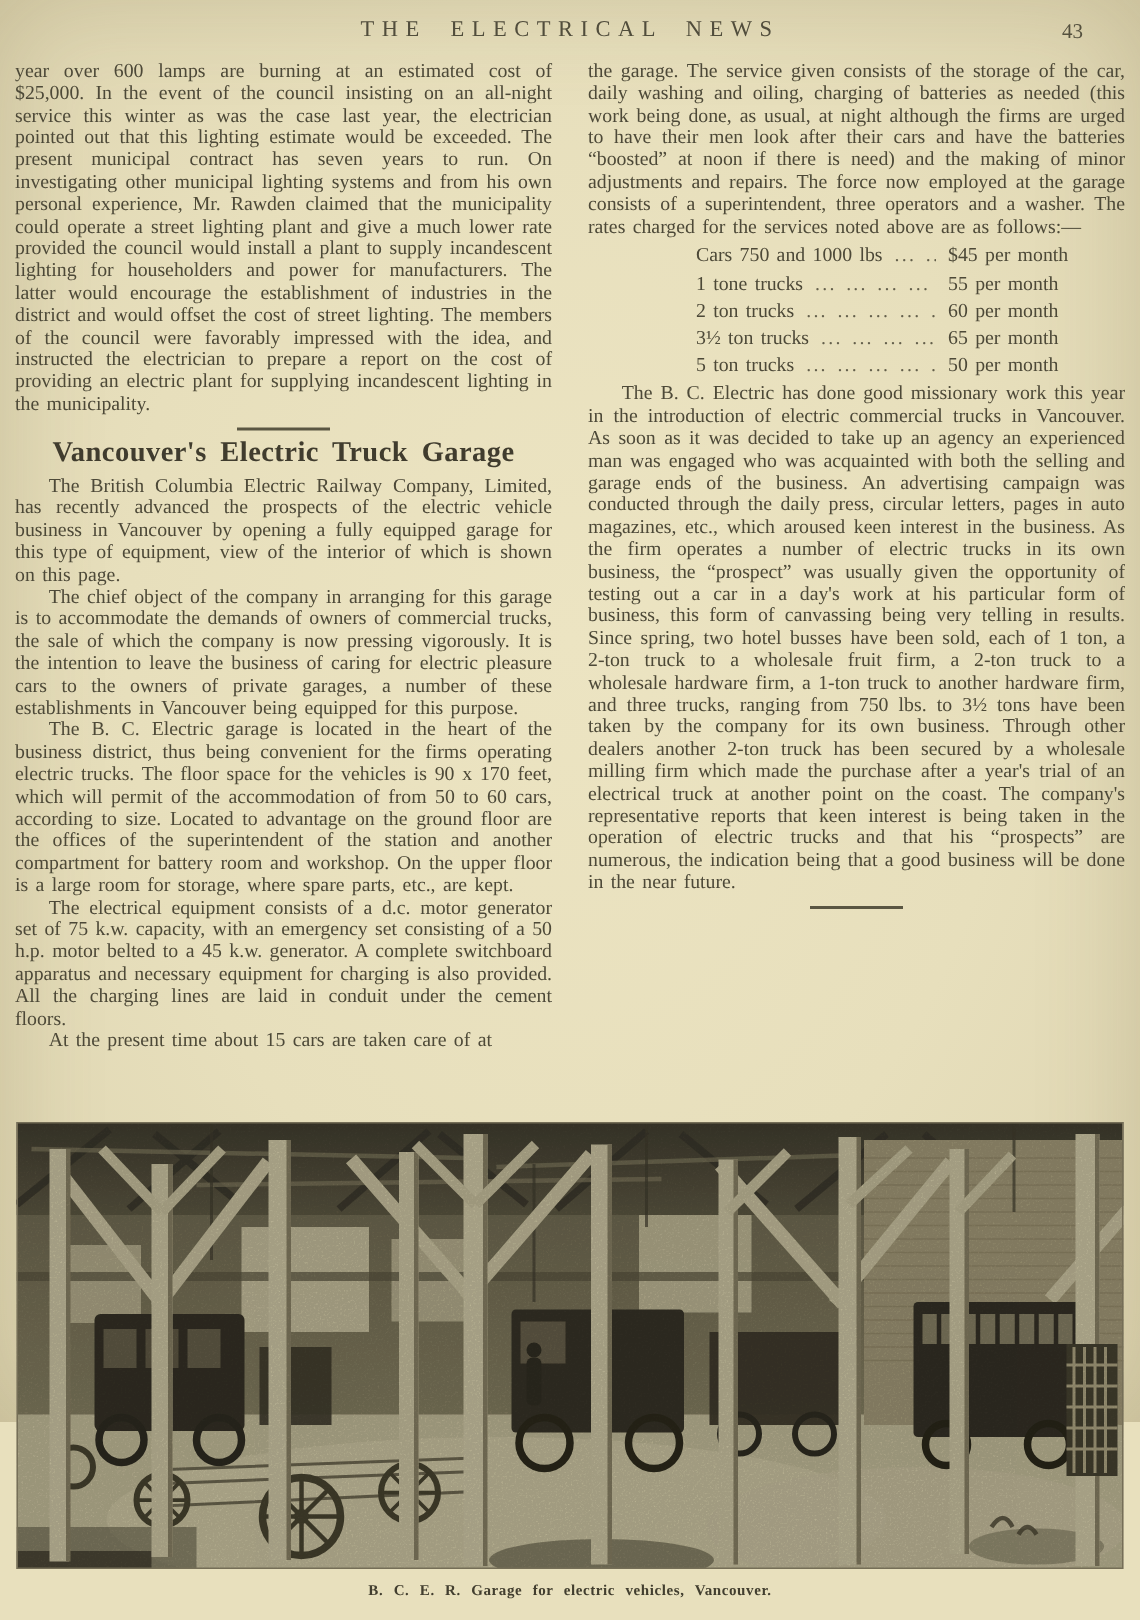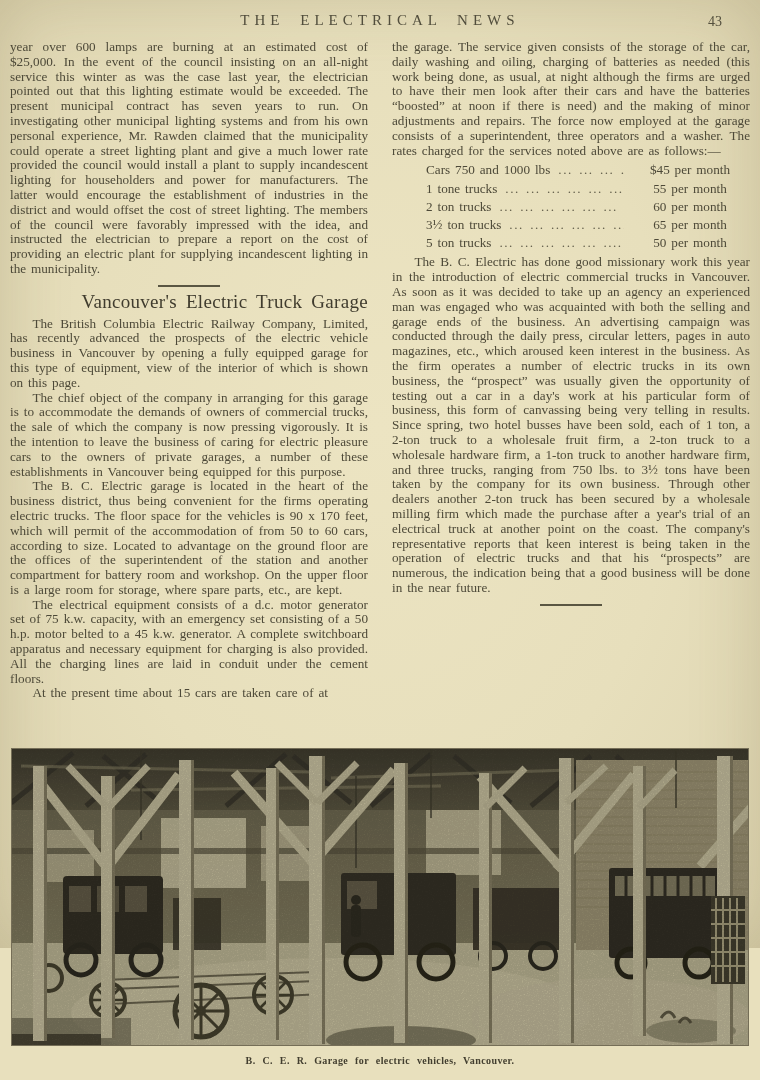--- a/index.html
+++ b/index.html
@@ -23,30 +23,30 @@
   }
   .page-number{position:absolute;right:28px;top:8px;font-size:14px;color:#54503e;}
   .columns{display:flex;gap:24px;height:700px;overflow:hidden;margin-top:2px;}
   .col{flex:1;min-width:0;text-align:justify;font-size:13.2px;line-height:14.8px;word-spacing:1.6px;}
   .col p{margin:0;}
   p.indent{text-indent:1.7em;}
   .divider{
     border:none;border-top:2px solid #5a5642;width:62px;margin:8px auto;
   }
   .article-title{
-    font-size:19px;font-weight:normal;text-align:right;
+    font-size:19px;font-weight:bold;text-align:center;
     margin:3px 0 7px;letter-spacing:.3px;word-spacing:4px;color:#403c2e;
   }
   .rates{margin:3px 0;}
   .rate-row{display:flex;padding-left:34px;padding-right:2px;line-height:18.2px;white-space:nowrap;}
-  .rate-item{flex:none;}
+  .rate-item{flex:none;margin-left:38px;}
   .rate-dots{
     flex:1;overflow:hidden;margin:0 8px;letter-spacing:1.5px;opacity:.85;
   }
-  .rate-price{flex:none;width:116px;text-align:center;}
+  .rate-price{flex:none;width:116px;text-align:left;}
   .photo{margin:8px auto 0;width:738px;height:298px;}
   .photo svg{display:block;width:100%;height:100%;}
   .caption{
     text-align:center;font-size:10px;font-weight:bold;margin-top:9px;
     color:#423e2f;word-spacing:4px;letter-spacing:.4px;
   }
 </style>
 </head>
 <body>
 

